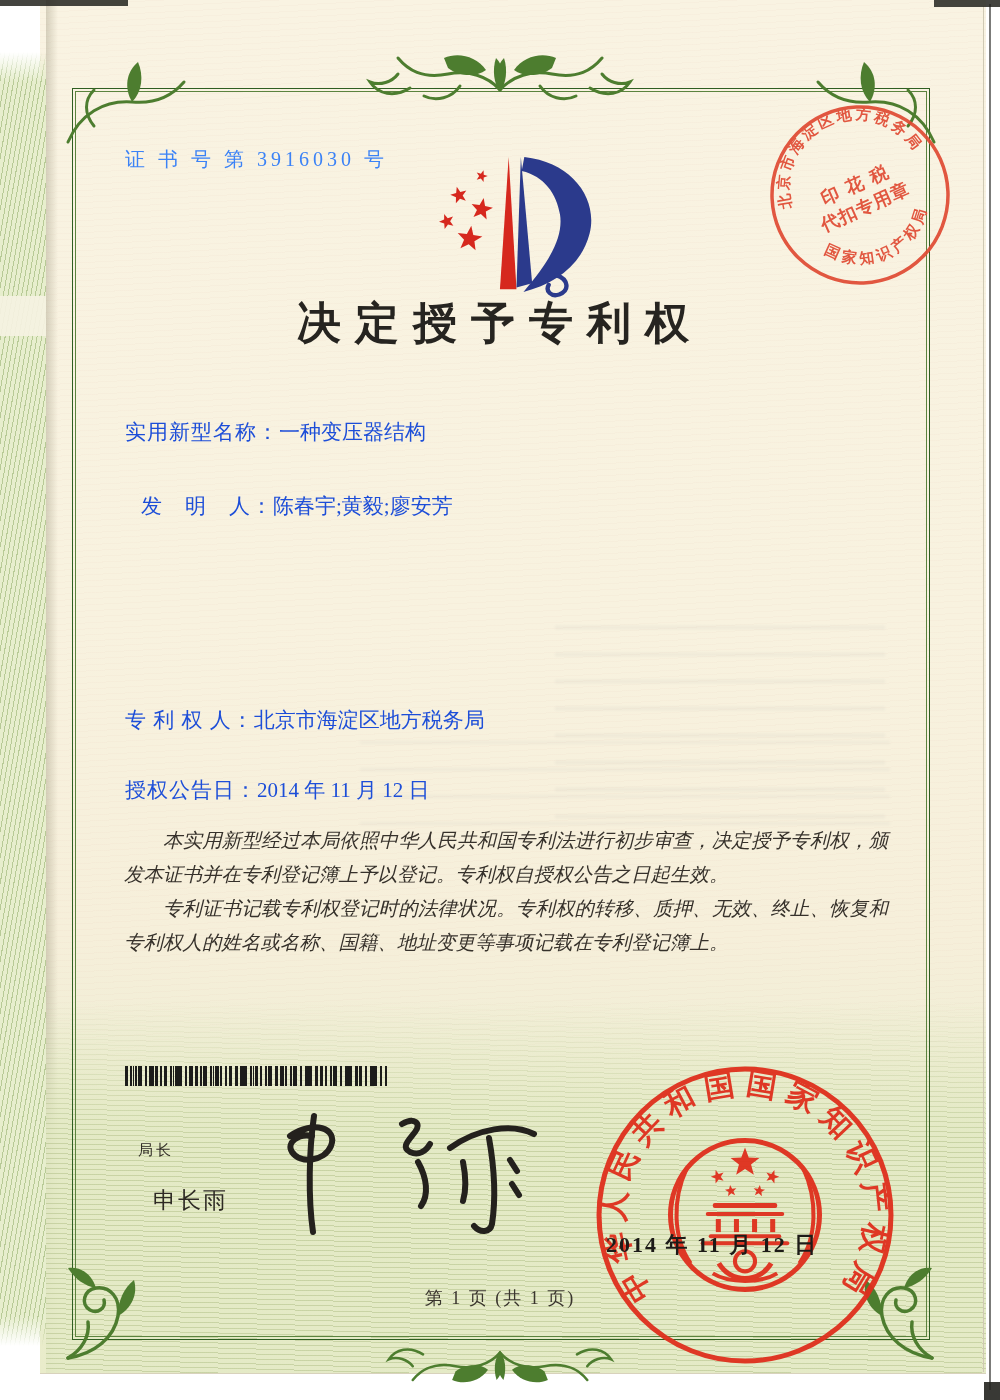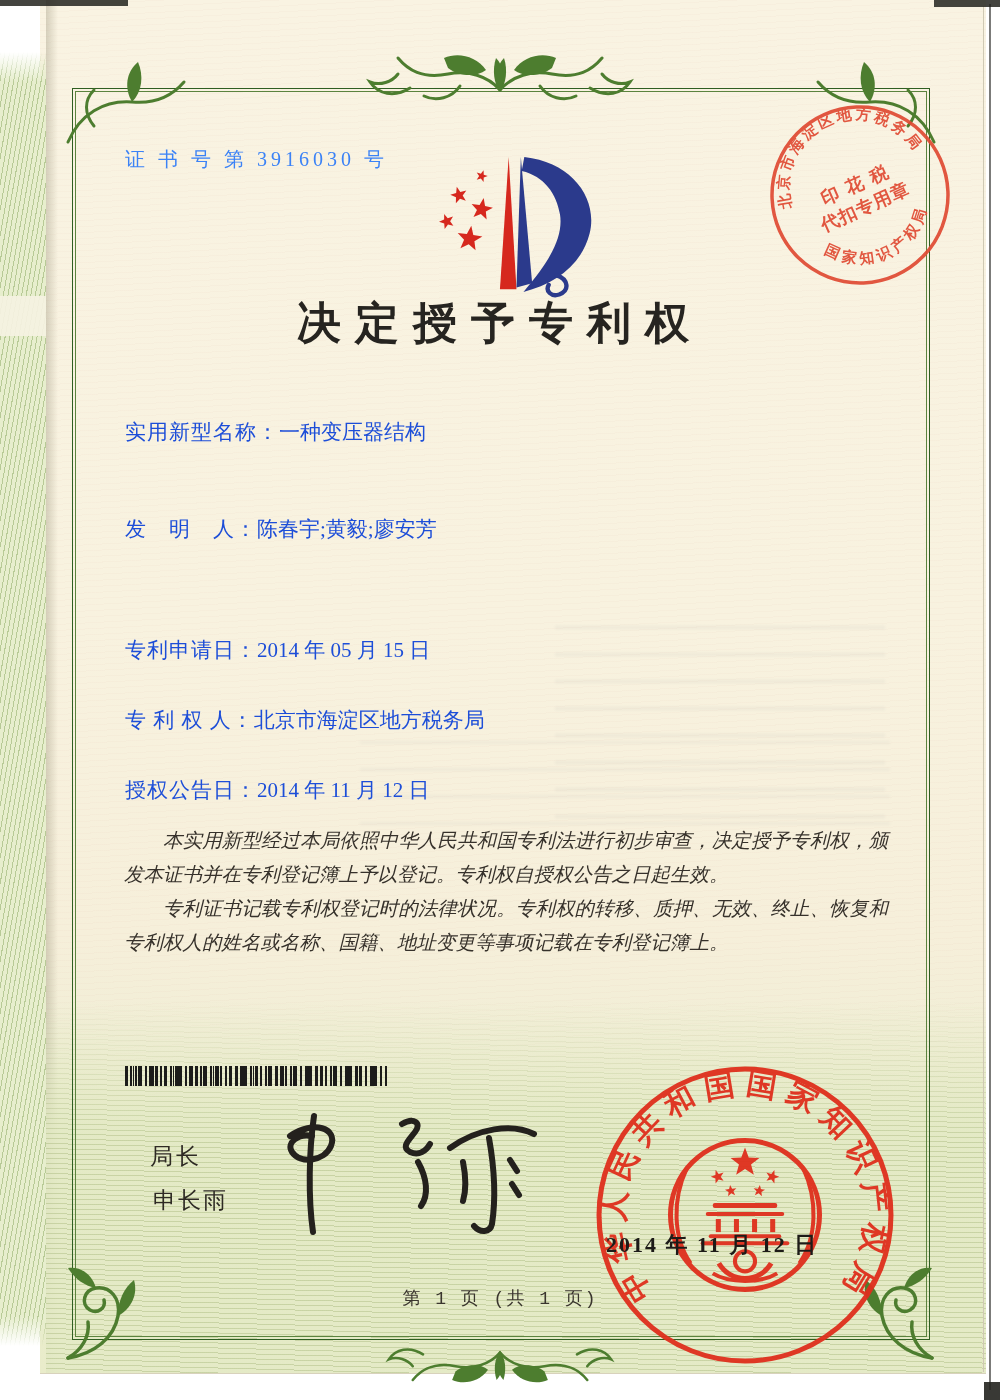--- a/index.html
+++ b/index.html
@@ -56,27 +56,27 @@
   .field{position:absolute;left:125px;font-size:21px;color:#1d4ed8;white-space:nowrap;}
   .field .lab{letter-spacing:1px;}
   .paras{position:absolute;left:124px;top:824px;width:764px;font-size:19.5px;line-height:34px;
     color:#36312b;text-align:justify;font-style:italic;}
   .paras p{margin:0;text-indent:2em;}
   .barcode{position:absolute;left:125px;top:1066px;width:262px;height:20px;
     background-image:
       repeating-linear-gradient(90deg,#1c1c1a 0 2px,transparent 2px 5px),
       repeating-linear-gradient(90deg,#1c1c1a 0 1px,transparent 1px 8px),
       repeating-linear-gradient(90deg,#1c1c1a 0 3px,transparent 3px 13px);}
-  .sig-title{position:absolute;left:150px;top:1141px;font-size:23px;color:#2e2a24;letter-spacing:3px;}
+  .sig-title{position:absolute;left:138px;top:1141px;font-size:15px;color:#2e2a24;letter-spacing:3px;}
   .sig-name{position:absolute;left:153px;top:1185px;font-size:23px;color:#2e2a24;letter-spacing:2px;}
   .signature{position:absolute;left:252px;top:1100px;width:295px;height:145px;}
   .gov-seal{position:absolute;left:594px;top:1064px;width:302px;height:302px;opacity:.95;}
   .seal-date{position:absolute;left:606px;top:1230px;font-size:22px;letter-spacing:2px;color:#1d1b18;font-weight:bold;}
   .page-footer{position:absolute;left:72px;top:1286px;width:856px;text-align:center;
-    font-size:18px;letter-spacing:2px;color:#3a352e;font-family:Liberation Mono, monospace;}
+    font-size:18px;letter-spacing:2px;color:#3a352e;}
 </style>
 </head>
 <body>
 
 <div id="page">
 
   <div class="paper"></div>
   <div class="paper-pink-tex"></div>
   <div class="left-strip"></div>
   <div class="left-strip-notch"></div>
@@ -192,22 +192,21 @@
         <textPath href="#taxBot" startOffset="50%" text-anchor="middle">国家知识产权局</textPath>
       </text>
       <text x="95" y="90" text-anchor="middle" fill="#e04a33" font-size="18" font-weight="bold" letter-spacing="2">印 花 税</text>
       <text x="95" y="114" text-anchor="middle" fill="#e04a33" font-size="18" font-weight="bold" letter-spacing="1">代扣专用章</text>
     </svg>
   </div>
 
   <div class="title">决定授予专利权</div>
 
   <div class="field" style="top:418px;"><span class="lab">实用新型名称：</span><span>一种变压器结构</span></div>
-  <div class="field" style="top:515px;"><span class="lab">发　明　人：</span><span>陈春宇;黄毅;廖安芳</span></div>
-  <div class="field" style="top:636px;"><span class="lab">专利申请日：</span><span>2014 年 05 月 15 日</span></div>
+  <div class="field" style="top:492px;margin-left:16px;"><span class="lab">发　明　人：</span><span>陈春宇;黄毅;廖安芳</span></div>
   <div class="field" style="top:706px;"><span class="lab">专 利 权 人：</span><span>北京市海淀区地方税务局</span></div>
   <div class="field" style="top:776px;"><span class="lab">授权公告日：</span><span>2014 年 11 月 12 日</span></div>
 
   <div class="paras">
     <p>本实用新型经过本局依照中华人民共和国专利法进行初步审查，决定授予专利权，颁发本证书并在专利登记簿上予以登记。专利权自授权公告之日起生效。</p>
     <p>专利证书记载专利权登记时的法律状况。专利权的转移、质押、无效、终止、恢复和专利权人的姓名或名称、国籍、地址变更等事项记载在专利登记簿上。</p>
   </div>
 
   <div class="barcode"></div>
 

